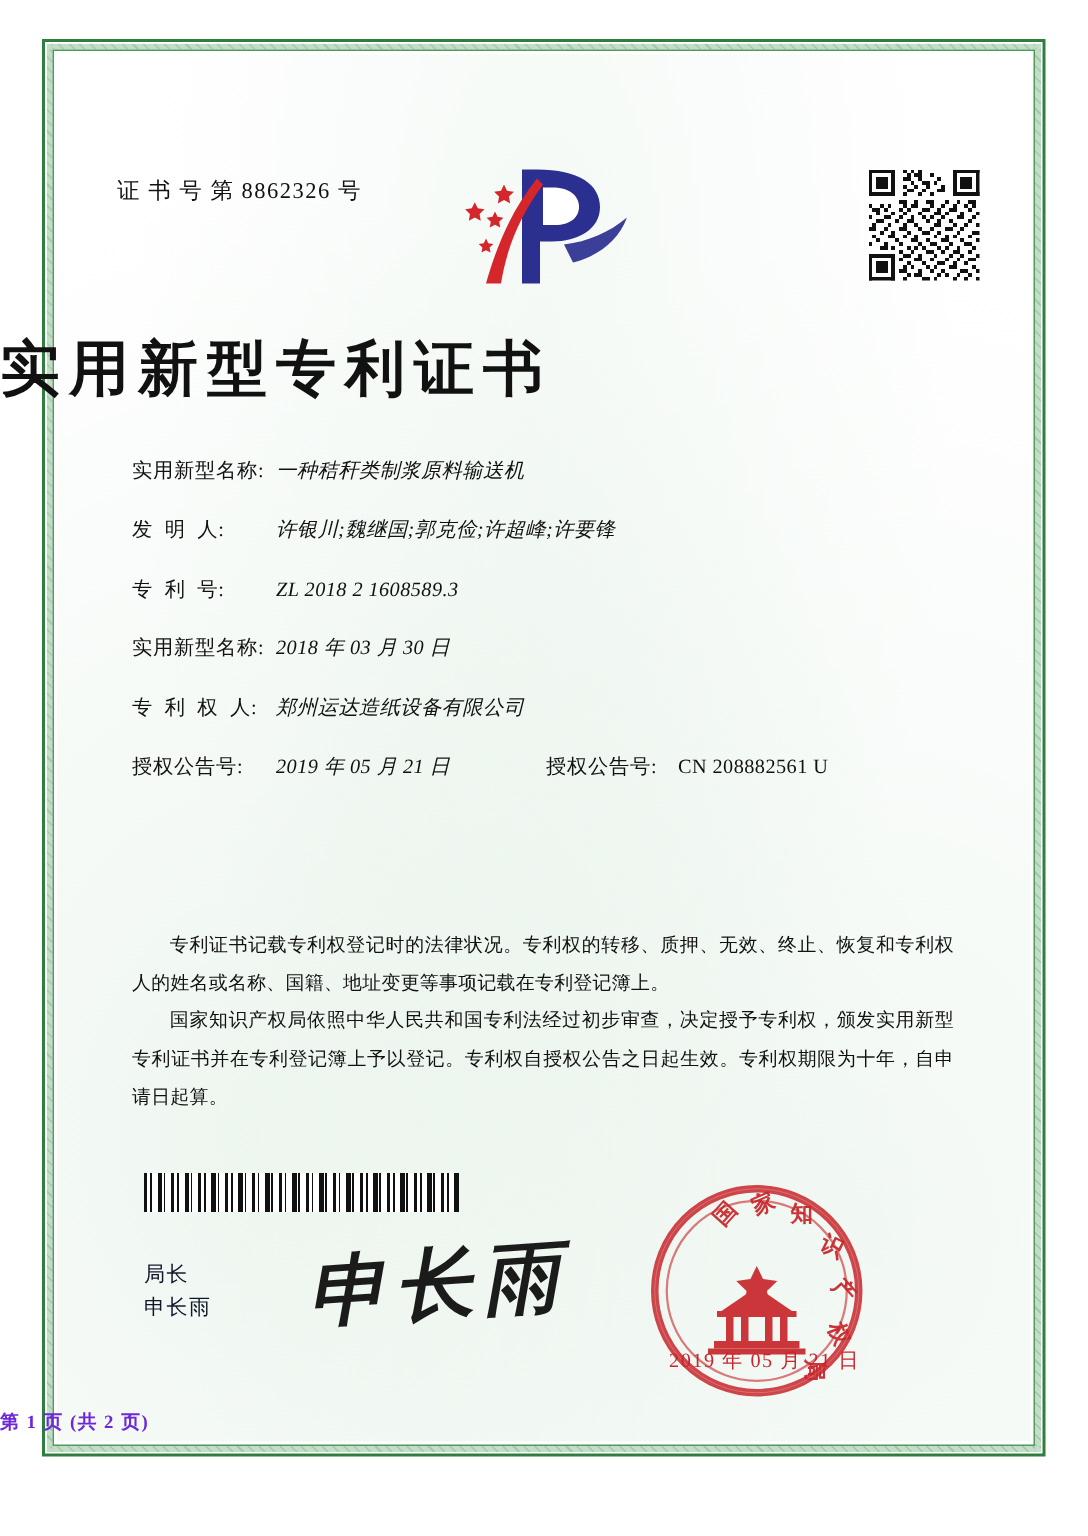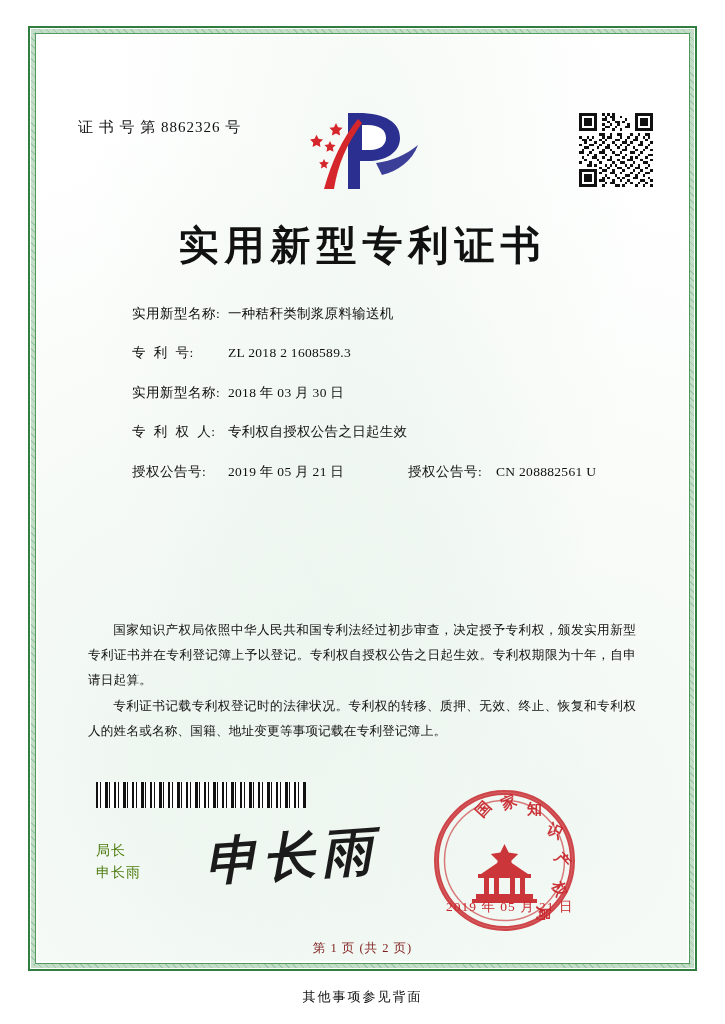--- a/index.html
+++ b/index.html
@@ -94,52 +94,52 @@
     transform: translateX(-50%);
     top: 105px;
     width: 150px;
     height: 92px;
   }
 
   .title {
     position: absolute;
     left: 0; right: 0;
     top: 218px;
-    text-align: center;
+    text-align: left;
     font-size: 40px;
     letter-spacing: 6px;
     font-weight: bold;
     color: #111;
     font-family: "DejaVu Serif", "Liberation Serif", serif;
   }
 
   .fields {
     position: absolute;
     left: 88px;
     top: 305px;
     width: 540px;
     font-size: 13.5px;
     color: #111;
-    margin-left: 44px;
   }
   .field-row {
     display: flex;
     align-items: baseline;
     margin-bottom: 20.5px;
     line-height: 1.4;
   }
   .field-label {
     width: 96px;
     flex: none;
     white-space: pre;
     letter-spacing: 0.5px;
   }
   .field-value {
     flex: 1;
     letter-spacing: 0.3px;
+    font-style: italic;
   }
   .field-row.dual .field-value {
     flex: none;
     width: 180px;
   }
   .field-label2 {
     width: 88px;
     flex: none;
     white-space: pre;
     letter-spacing: 0.5px;
@@ -178,21 +178,21 @@
         #111 9px 12px, #fff 12px 13px, #111 13px 14px, #fff 14px 18px);
   }
 
   .signature-label {
     position: absolute;
     left: 96px;
     top: 840px;
     font-size: 14px;
     line-height: 1.55;
     letter-spacing: 1px;
-    color: #4d7c0f;
+    color: #0f172a;
   }
   .signature-script {
     position: absolute;
     left: 205px;
     top: 822px;
     font-size: 52px;
     font-family: "DejaVu Serif", serif;
     font-style: italic;
     color: #1b1b1b;
     letter-spacing: 6px;
@@ -214,24 +214,25 @@
     top: 898px;
     font-size: 13.5px;
     color: #c8262c;
     letter-spacing: 1px;
   }
 
   .page-number {
     position: absolute;
     left: 0; right: 0;
     top: 940px;
-    text-align: center;
+    text-align: left;
     font-size: 12.5px;
-    color: #7f1d1d;
+    color: #6d28d9;
     letter-spacing: 1px;
+    font-weight: bold;
   }
   .footer-note {
     position: absolute;
     left: 0; right: 0;
     top: 988px;
     text-align: center;
     font-size: 13px;
     color: #111;
     letter-spacing: 2px;
   }
@@ -455,42 +456,46 @@
   </div>
 
   <div class="title">实用新型专利证书</div>
 
   <div class="fields">
     <div class="field-row">
       <span class="field-label">实用新型名称:</span>
       <span class="field-value">一种秸秆类制浆原料输送机</span>
     </div>
     <div class="field-row">
+      <span class="field-label">发  明  人:</span>
+      <span class="field-value">许银川;魏继国;郭克俭;许超峰;许要锋</span>
+    </div>
+    <div class="field-row">
       <span class="field-label">专  利  号:</span>
       <span class="field-value">ZL 2018 2 1608589.3</span>
     </div>
     <div class="field-row">
       <span class="field-label">实用新型名称:</span>
       <span class="field-value">2018 年 03 月 30 日</span>
     </div>
     <div class="field-row">
       <span class="field-label">专  利  权  人:</span>
-      <span class="field-value">专利权自授权公告之日起生效</span>
+      <span class="field-value">郑州运达造纸设备有限公司</span>
     </div>
     <div class="field-row dual">
       <span class="field-label">授权公告号:</span>
       <span class="field-value">2019 年 05 月 21 日</span>
       <span class="field-label2">授权公告号:</span>
       <span class="field-value2">CN 208882561 U</span>
     </div>
   </div>
 
   <div class="paragraphs">
+    <p>专利证书记载专利权登记时的法律状况。专利权的转移、质押、无效、终止、恢复和专利权人的姓名或名称、国籍、地址变更等事项记载在专利登记簿上。</p>
     <p>国家知识产权局依照中华人民共和国专利法经过初步审查，决定授予专利权，颁发实用新型专利证书并在专利登记簿上予以登记。专利权自授权公告之日起生效。专利权期限为十年，自申请日起算。</p>
-    <p>专利证书记载专利权登记时的法律状况。专利权的转移、质押、无效、终止、恢复和专利权人的姓名或名称、国籍、地址变更等事项记载在专利登记簿上。</p>
   </div>
 
   <div class="barcode"></div>
 
   <div class="signature-label">
     <div>局长</div>
     <div>申长雨</div>
   </div>
 
   <div class="signature-script">申长雨</div>
@@ -518,15 +523,14 @@
         <text x="122" y="70" transform="rotate(48 122 70)">产</text>
         <text x="120" y="96" transform="rotate(68 120 96)">权</text>
         <text x="106" y="118" transform="rotate(90 106 118)">局</text>
       </g>
       <circle cx="72.5" cy="72.5" r="68" fill="none" stroke="#ffffff" stroke-width="0.6" opacity="0.25"></circle>
     </svg>
   </div>
   <div class="seal-date">2019 年 05 月 21 日</div>
 
   <div class="page-number">第 1 页 (共 2 页)</div>
-  <div class="footer-note">其他事项参见背面</div>
 
 </div>
 
 </body></html>

